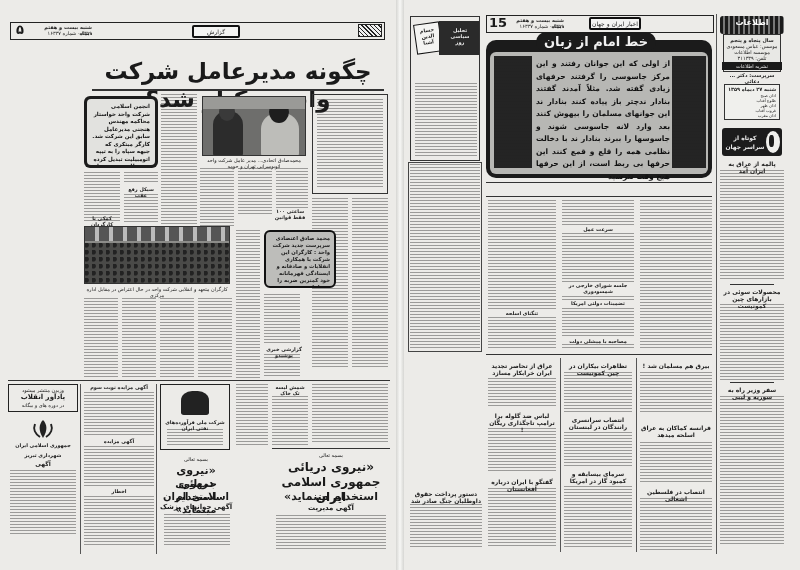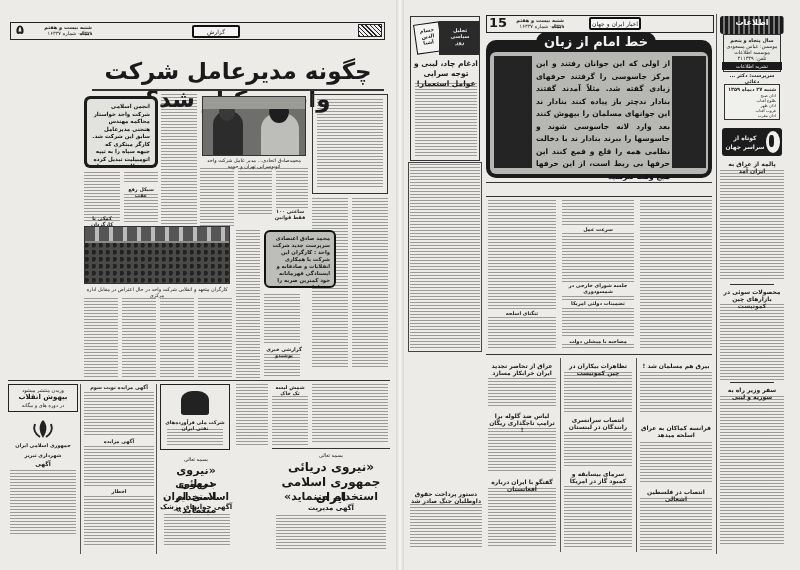--- a/index.html
+++ b/index.html
@@ -113,21 +113,21 @@
   <div class="abs lines" style="left:198px; top:298px; width:34px; height:80px;"></div>
   <div class="abs lines" style="left:236px; top:230px; width:24px; height:150px;"></div>
   <div class="abs lines" style="left:264px; top:294px; width:36px; height:50px;"></div>
   <div class="abs rtl hd tiny" style="left:264px; top:346px; width:40px; text-align:center;">گزارشی خبری پوشیدو</div>
   <div class="abs lines" style="left:264px; top:354px; width:36px; height:24px;"></div>
 
   <div class="hrule" style="left:8px; top:380px; width:382px;"></div>
 
   <div class="box" style="left:8px; top:384px; width:70px; height:28px; border:1.5px solid #222;">
     <div class="rtl tiny" style="text-align:center; margin-top:2px;">وزیدن منتشر میشود</div>
-    <div class="rtl hd" style="font-size:7px; text-align:center; line-height:9px;">بیهوش انقلاب</div>
+    <div class="rtl hd" style="font-size:7px; text-align:center; line-height:9px;">یادآور انقلاب</div>
     <div class="rtl tiny" style="text-align:center;">در دوره های و بیگانه</div>
   </div>
 
   <div class="abs" style="left:30px; top:418px; width:26px; height:22px;">
     <svg width="26" height="22" viewBox="0 0 26 22">
       <path d="M13 2 C9 6 8 12 13 20 C18 12 17 6 13 2 Z" fill="#222"></path>
       <path d="M5 6 C3 11 5 16 10 19" stroke="#222" stroke-width="2" fill="none"></path>
       <path d="M21 6 C23 11 21 16 16 19" stroke="#222" stroke-width="2" fill="none"></path>
     </svg>
   </div>
@@ -174,21 +174,20 @@
 
 <div class="page page-right">
 
   <div class="box" style="left:10px; top:16px; width:70px; height:145px; border:1.5px solid #333;">
     <div style="position:absolute; left:4px; top:6px; width:26px; height:30px; background:#f4f4f2; border:1.5px solid #111; transform:rotate(-8deg);">
       <div class="rtl tiny hd" style="text-align:center; margin-top:3px; padding:0 1px;">حسام الدین آشنا</div>
     </div>
     <div style="position:absolute; left:28px; top:4px; width:40px; height:34px; background:#2a2a2a;"></div>
     <div class="rtl tiny hd" style="position:absolute; left:32px; top:10px; width:34px; color:#eee; text-align:center;">تحلیل سیاسی</div>
     <div class="rtl tiny hd" style="position:absolute; left:32px; top:22px; width:34px; color:#eee; text-align:center;">روز</div>
-    <div class="rtl hd" style="position:absolute; left:3px; top:42px; width:64px; text-align:center; font-size:7.5px; line-height:10px;">ادغام چاد، لیبی و توجه سرایی عوامل استعمار!</div>
     <div class="lines" style="position:absolute; left:4px; top:66px; width:62px; height:74px;"></div>
   </div>
   <div class="abs lines" style="left:10px; top:164px; width:70px; height:184px;"></div>
   <div class="box" style="left:8px; top:162px; width:74px; height:190px; border:1.5px solid #444;"></div>
 
   <div class="header-strip" style="left:86px; top:15px; width:228px;"></div>
   <div class="abs page-num" style="left:89px; top:15px;">15</div>
   <div class="abs tiny rtl" style="left:104px; top:17px; width:60px; font-weight:bold;">شنبه بیست و هفتم دیماه</div>
   <div class="abs tiny rtl" style="left:104px; top:23px; width:60px;">۱۳۵۹ - شماره ۱۶۳۳۷</div>
   <div class="section-tag" style="left:189px; top:17px; width:52px; height:13px;">اخبار ایران و جهان</div>

